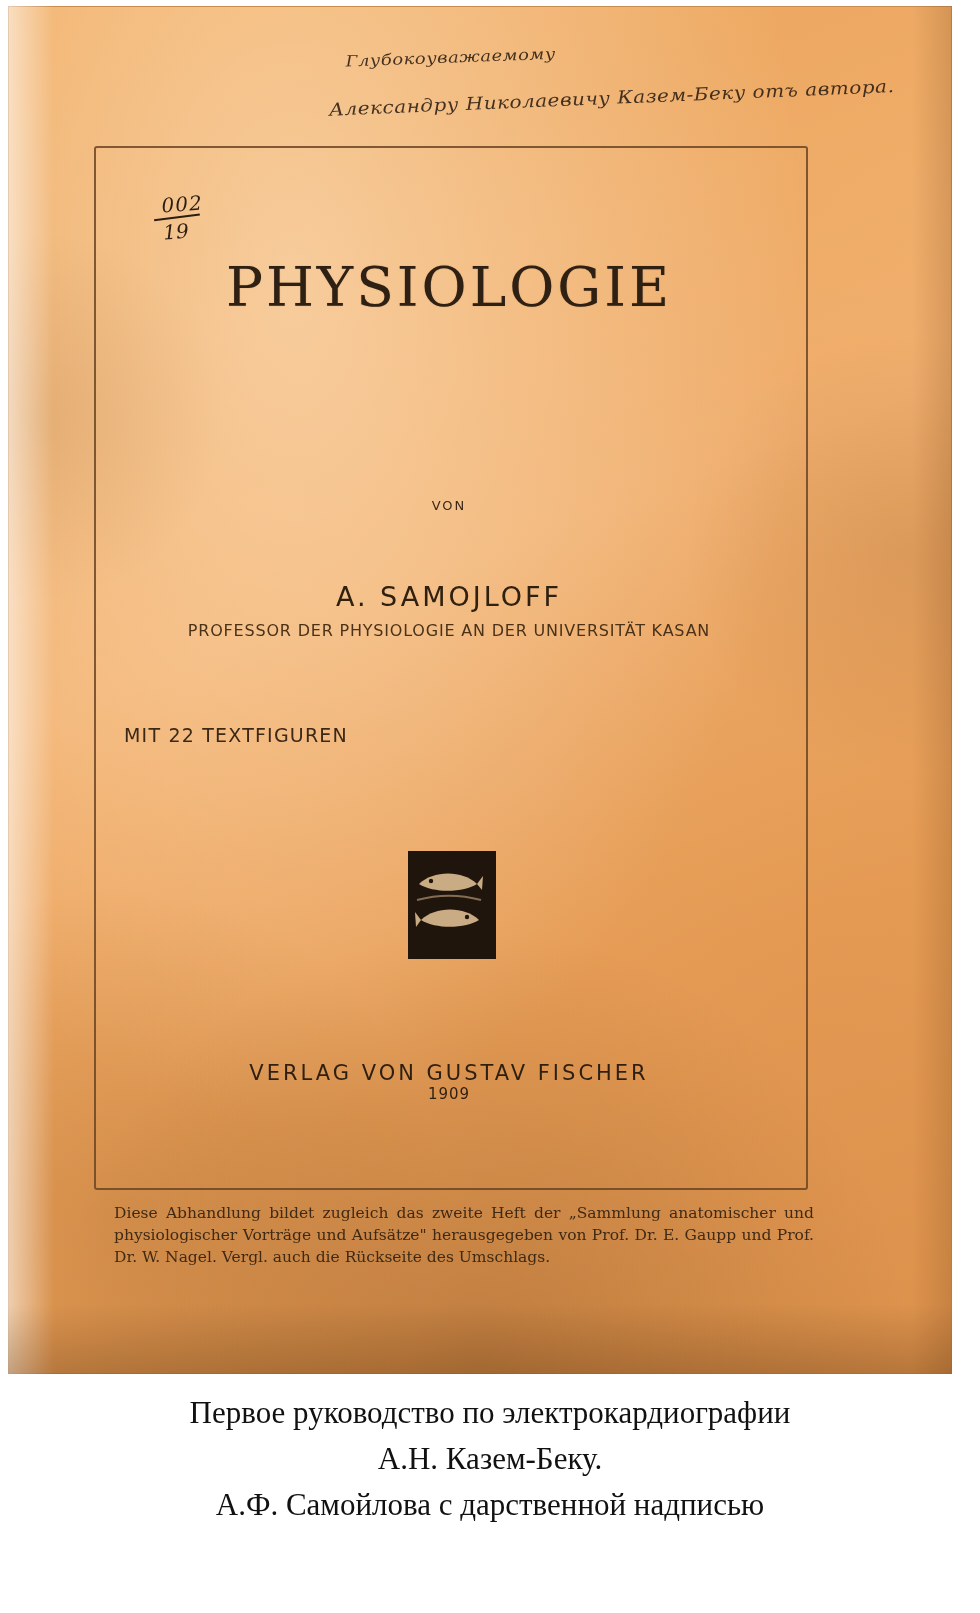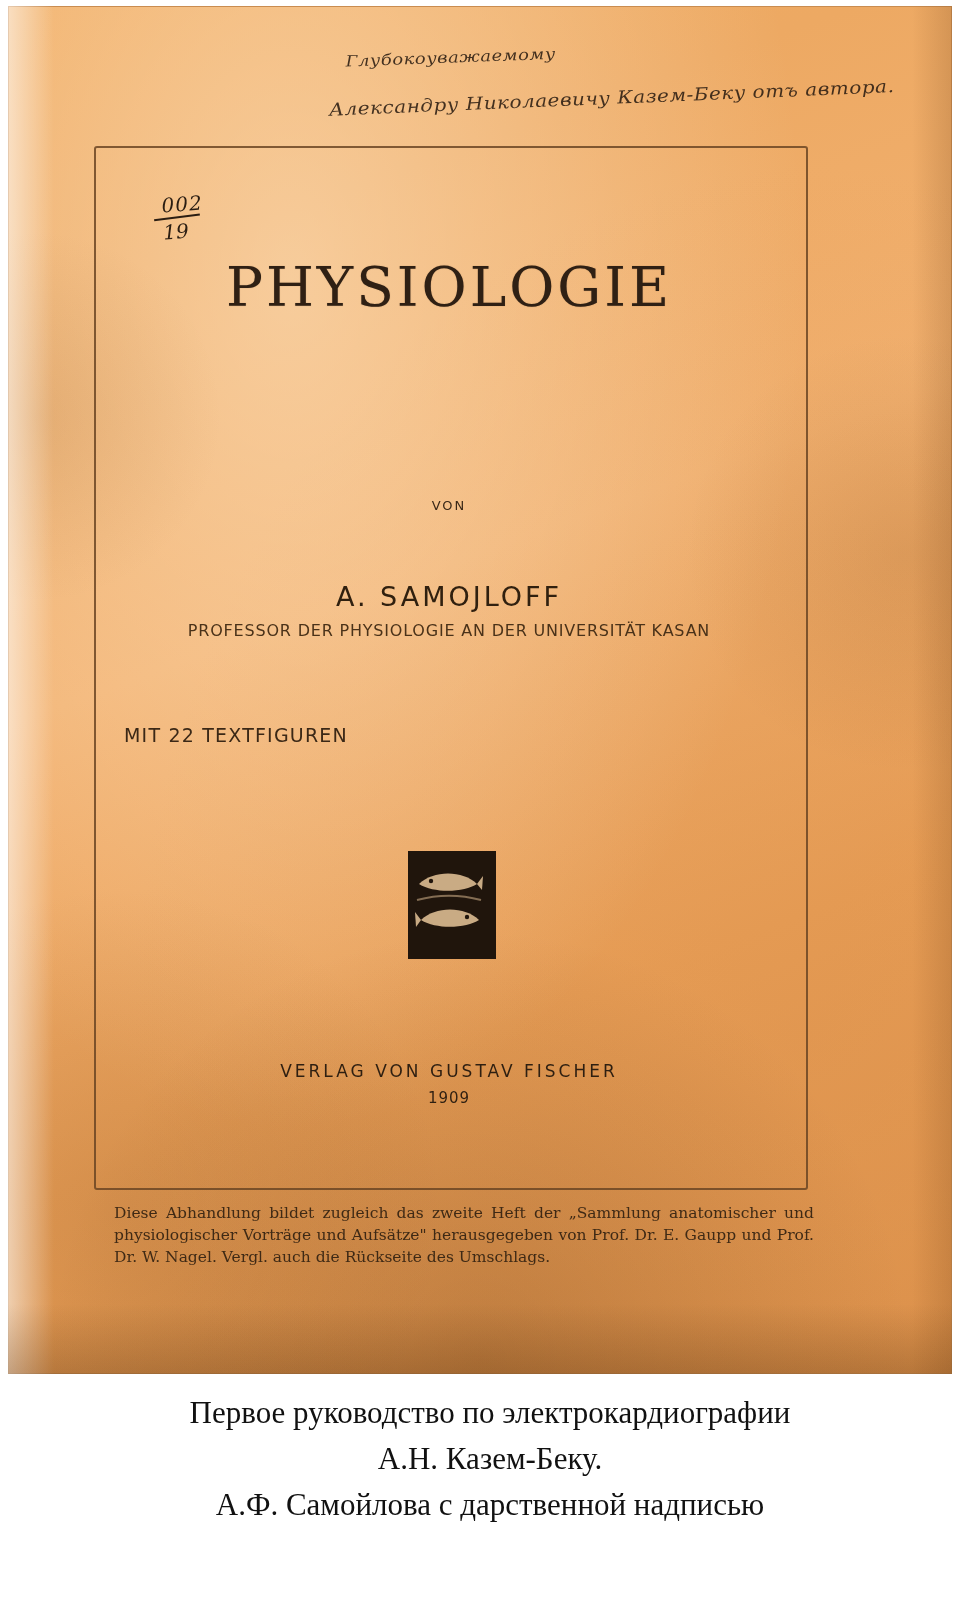--- a/index.html
+++ b/index.html
@@ -213,23 +213,22 @@
   }
   .imprint .city {
     font-family: "DejaVu Sans", sans-serif;
     font-weight: bold;
     font-size: 24px;
     letter-spacing: 3px;
     margin-bottom: 7px;
   }
   .imprint .publisher {
     font-family: "DejaVu Sans", sans-serif;
-    font-size: 17px;
+    font-size: 21px;
     letter-spacing: 3px;
-    margin-bottom: 8px;
   }
   .imprint .year {
     font-family: "DejaVu Sans", sans-serif;
     font-size: 15px;
     letter-spacing: 1px;
   }
 
   
   .footnote {
     position: absolute;

